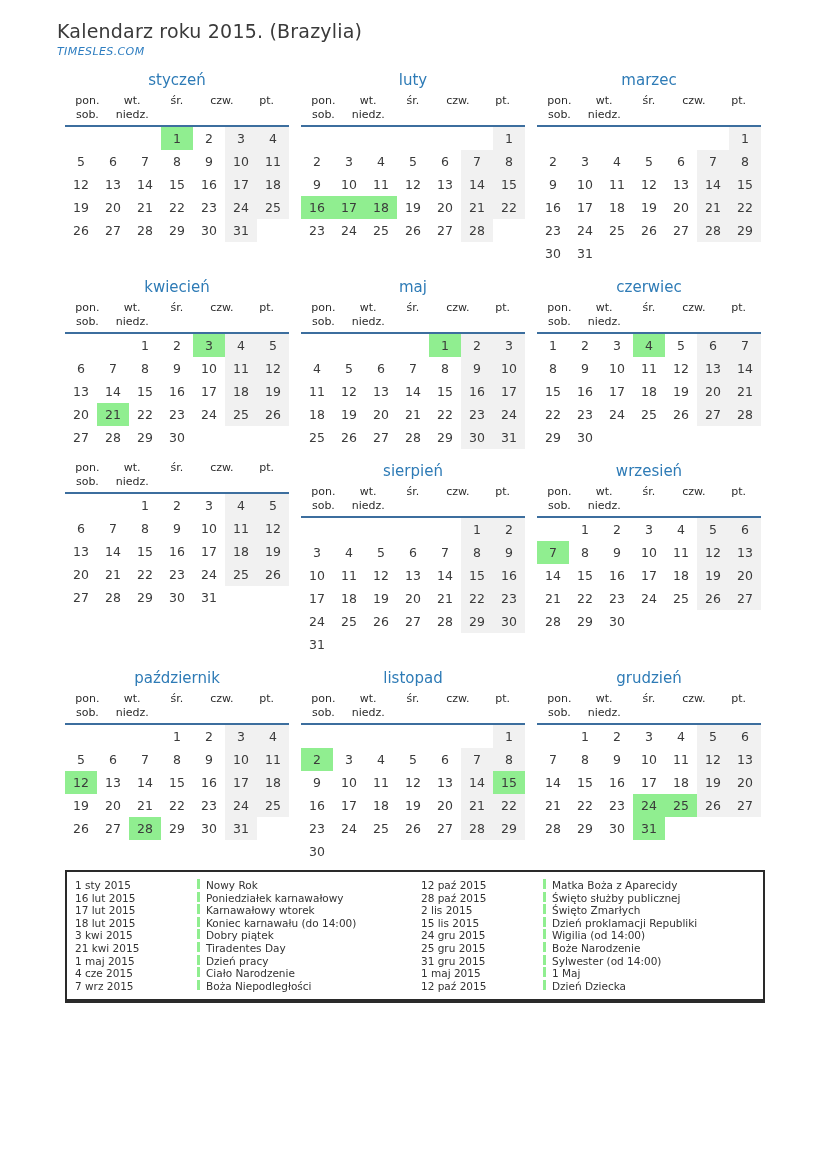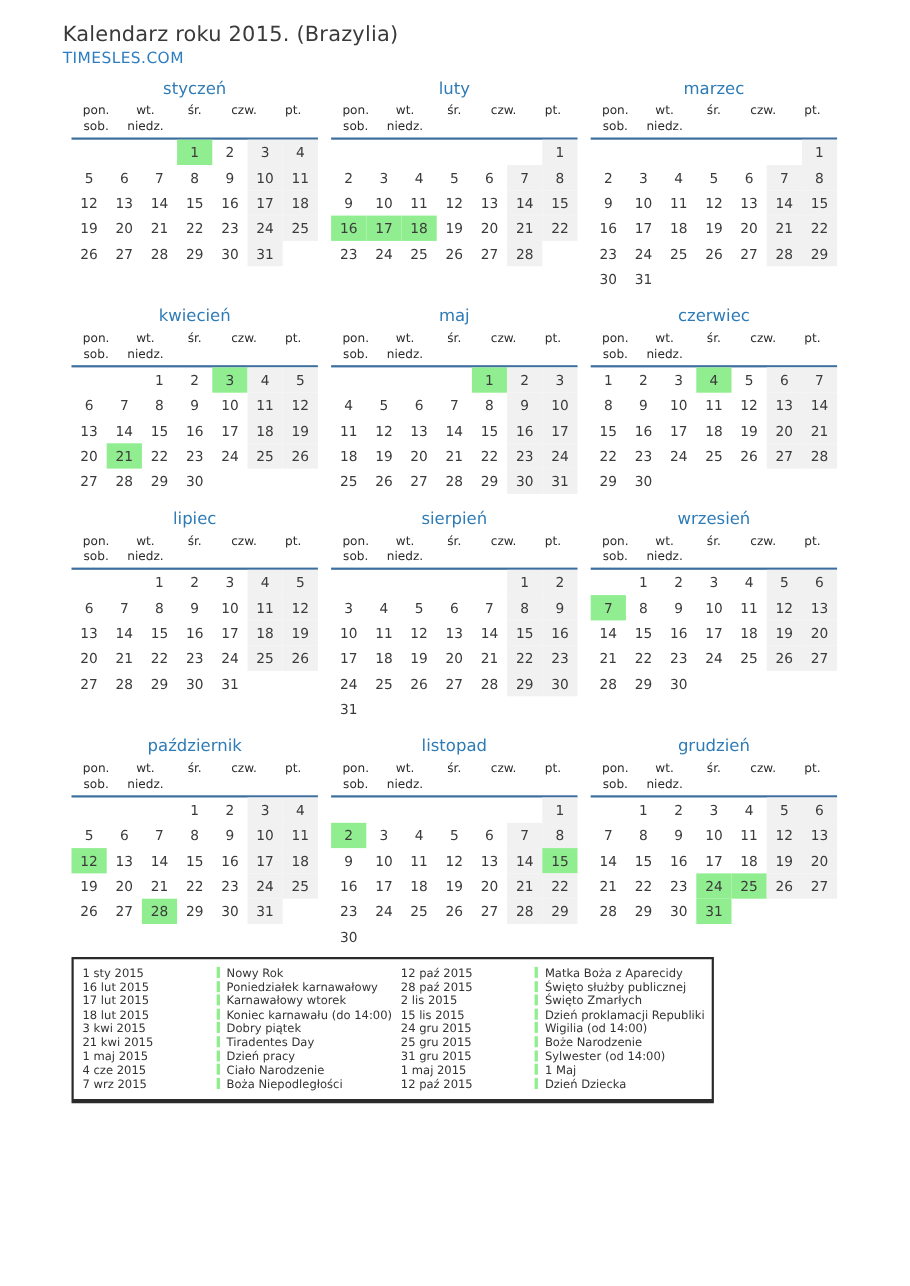--- a/index.html
+++ b/index.html
@@ -13,22 +13,22 @@
   }
   .page-header {
     display:flex; justify-content:space-between; align-items:flex-start;
     padding:20px 60px 0 57px;
     flex-direction:column;
   }
   .page-title {
     font-size:19px; color:#3a3a3a; letter-spacing:0.2px;
   }
   .site-link {
-    font-size:14px; color:#2d7dc0; text-decoration:none; letter-spacing:0.4px;
-    margin-top:3px; cursor:pointer;
+    font-size:11px; color:#2d7dc0; text-decoration:none; letter-spacing:0.4px;
+    margin-top:3px; cursor:pointer;font-style:italic;
   }
   .months-grid {
     position:absolute; left:65px; top:70px; width:696px;
     display:grid; grid-template-columns:repeat(3,1fr);
     column-gap:15px; row-gap:27px;
     align-items:start;
     gap:12px;
   }
   .month { width:100%; }
   .month-title {
@@ -44,21 +44,21 @@
     text-align:center; font-size:11px; color:#2b2b2b; line-height:14px;
   }
   .week { display:grid; grid-template-columns:repeat(7,1fr); }
   .day-cell {
     height:23px; line-height:23px; text-align:center;
     font-size:12.5px; color:#3b3b3b;
   }
   .day-cell.weekend { background:#f1f1f1; }
   .day-cell.holiday { background:#90ee90; }
   .legend-box {
-    position:absolute; left:65px; top:870px; width:584px;
+    position:absolute; left:65px; top:870px; width:700px;
     border:2px solid #2a2a2a; border-bottom-width:4px;
     padding:7px 4px 7px 0;
     display:flex;
   }
   .legend-col { flex:1; display:grid; grid-template-columns:130px 1fr; }
   .legend-date {
     font-size:10.5px; line-height:12.6px; color:#333; padding-left:8px;
     white-space:nowrap;
   }
   .legend-name {
@@ -424,21 +424,20 @@
         <span class="day-cell">29</span>
         <span class="day-cell">30</span>
         <span class="day-cell"></span>
         <span class="day-cell"></span>
         <span class="day-cell"></span>
         <span class="day-cell"></span>
         <span class="day-cell"></span>
       </div>
     </div>
     <div class="month">
-      <div class="month-title">lipiec</div>
       <div class="day-headers">
         <span class="day-header">pon.</span>
         <span class="day-header">wt.</span>
         <span class="day-header">śr.</span>
         <span class="day-header">czw.</span>
         <span class="day-header">pt.</span>
         <span class="day-header">sob.</span>
         <span class="day-header">niedz.</span>
       </div>
       <div class="week">

